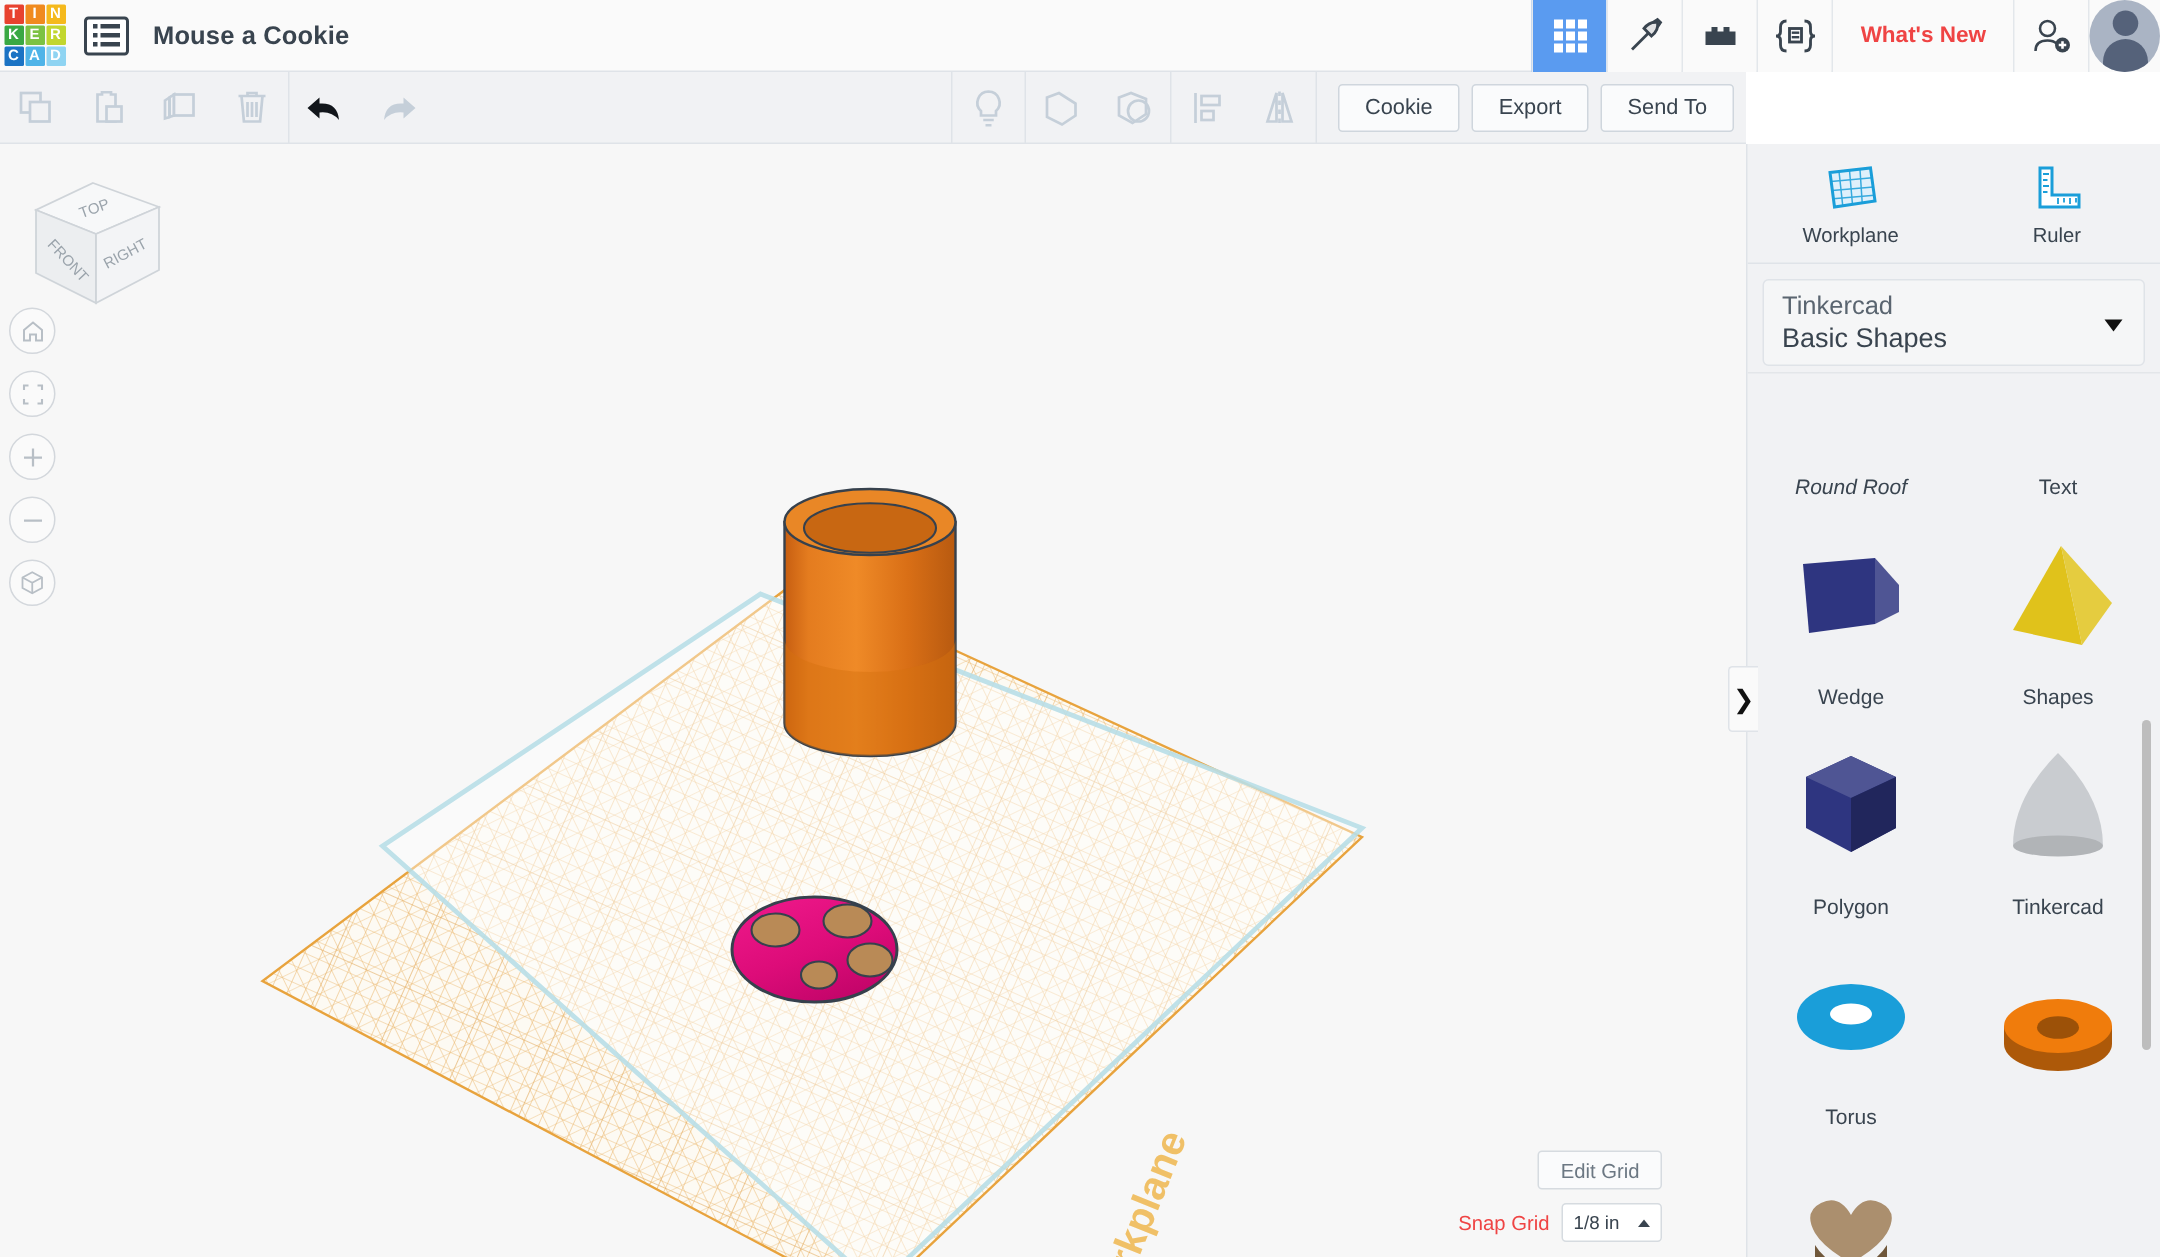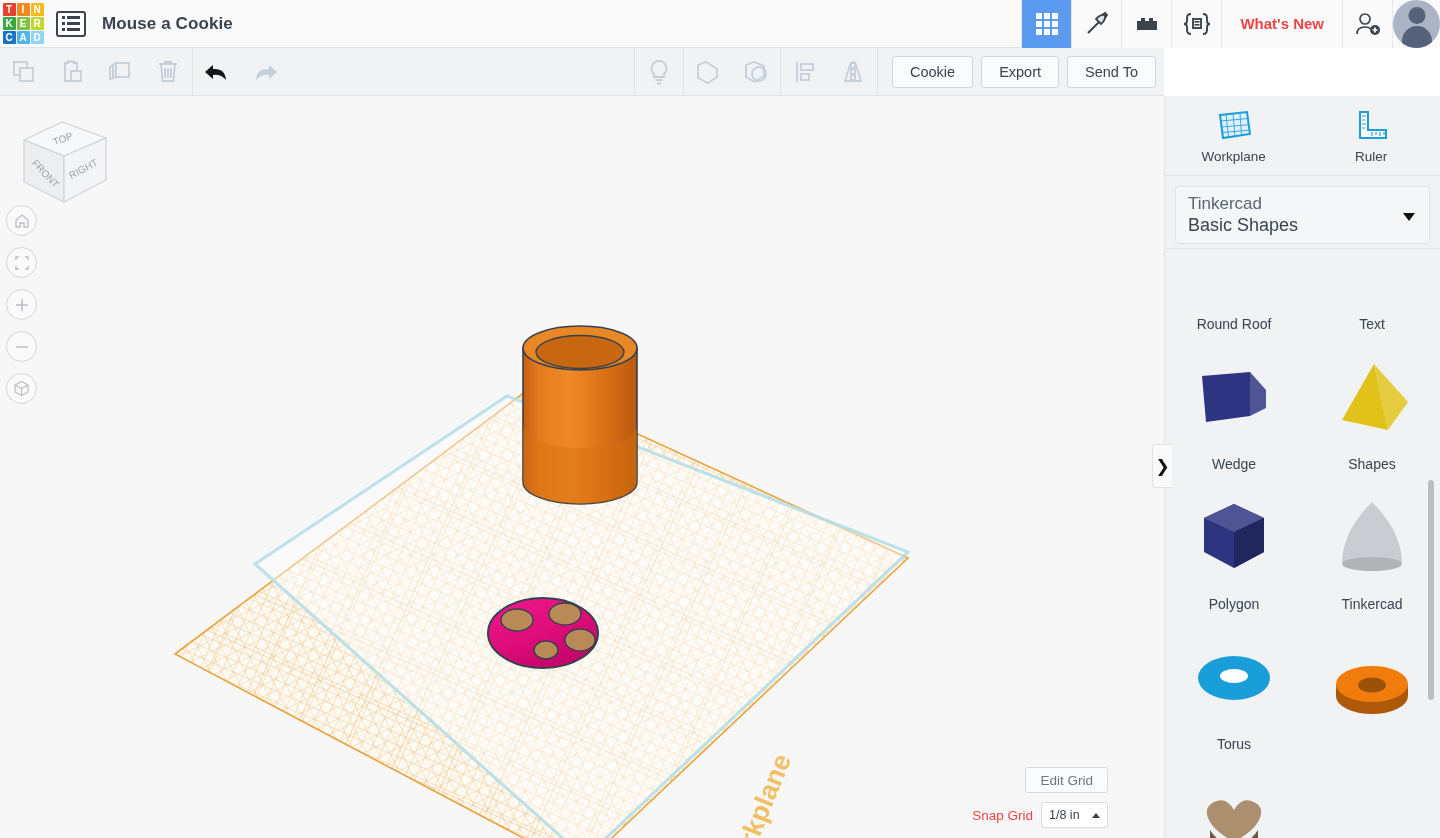--- a/index.html
+++ b/index.html
@@ -542,21 +542,21 @@
     </div>
 
     <div class="dropdown">
       <span class="dd-sub">Tinkercad</span>
       <span class="dd-main">Basic Shapes</span>
       <span class="dd-caret"></span>
     </div>
 
     <div class="shapes-scroll">
       <div class="shape-grid" id="shape-grid">
-          <div class="shape-cell" style="height: 96px;">
+          <div class="shape-cell" style="height: 96px; font-style: italic;">
             <div class="shape-art">
               <svg width="92" height="86" viewBox="0 0 92 86">
                 <polygon points="20,4 60,0 66,12 26,16" fill="#1d8f96"></polygon>
                 <polygon points="20,4 26,16 14,14" fill="#177278"></polygon>
               </svg>
             </div>
             <div class="shape-label">Round Roof</div>
           </div>
           <div class="shape-cell" style="height: 96px;">
             <div class="shape-art"></div>

